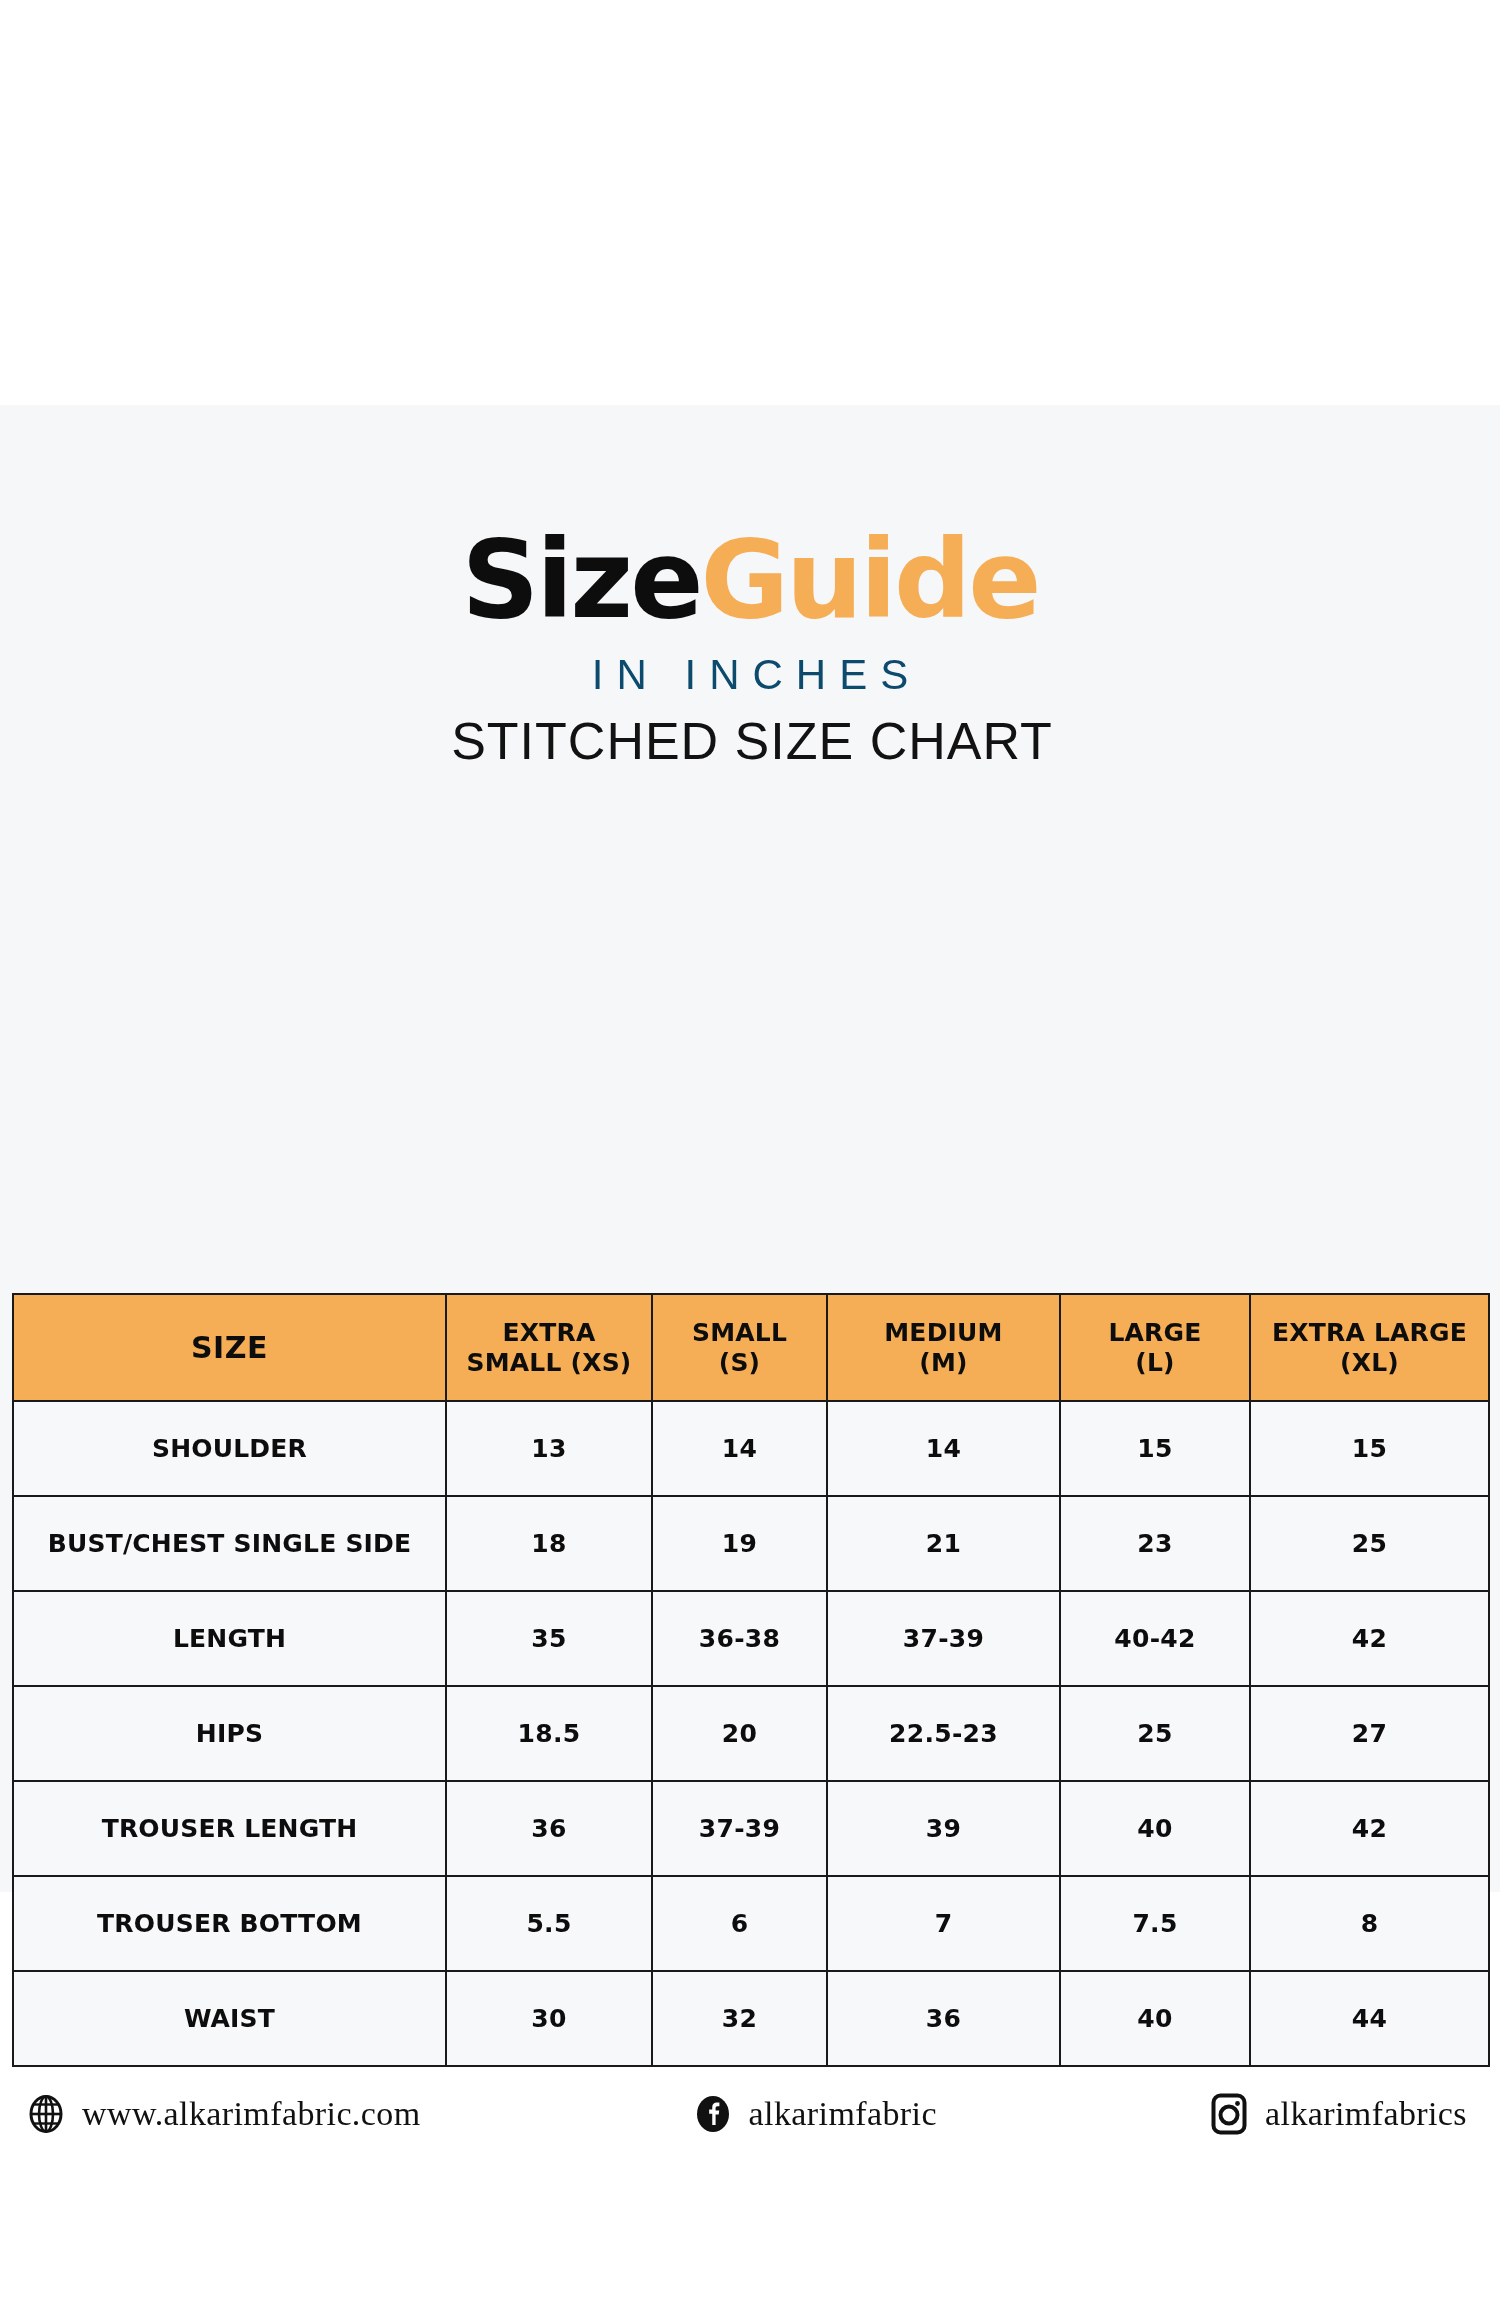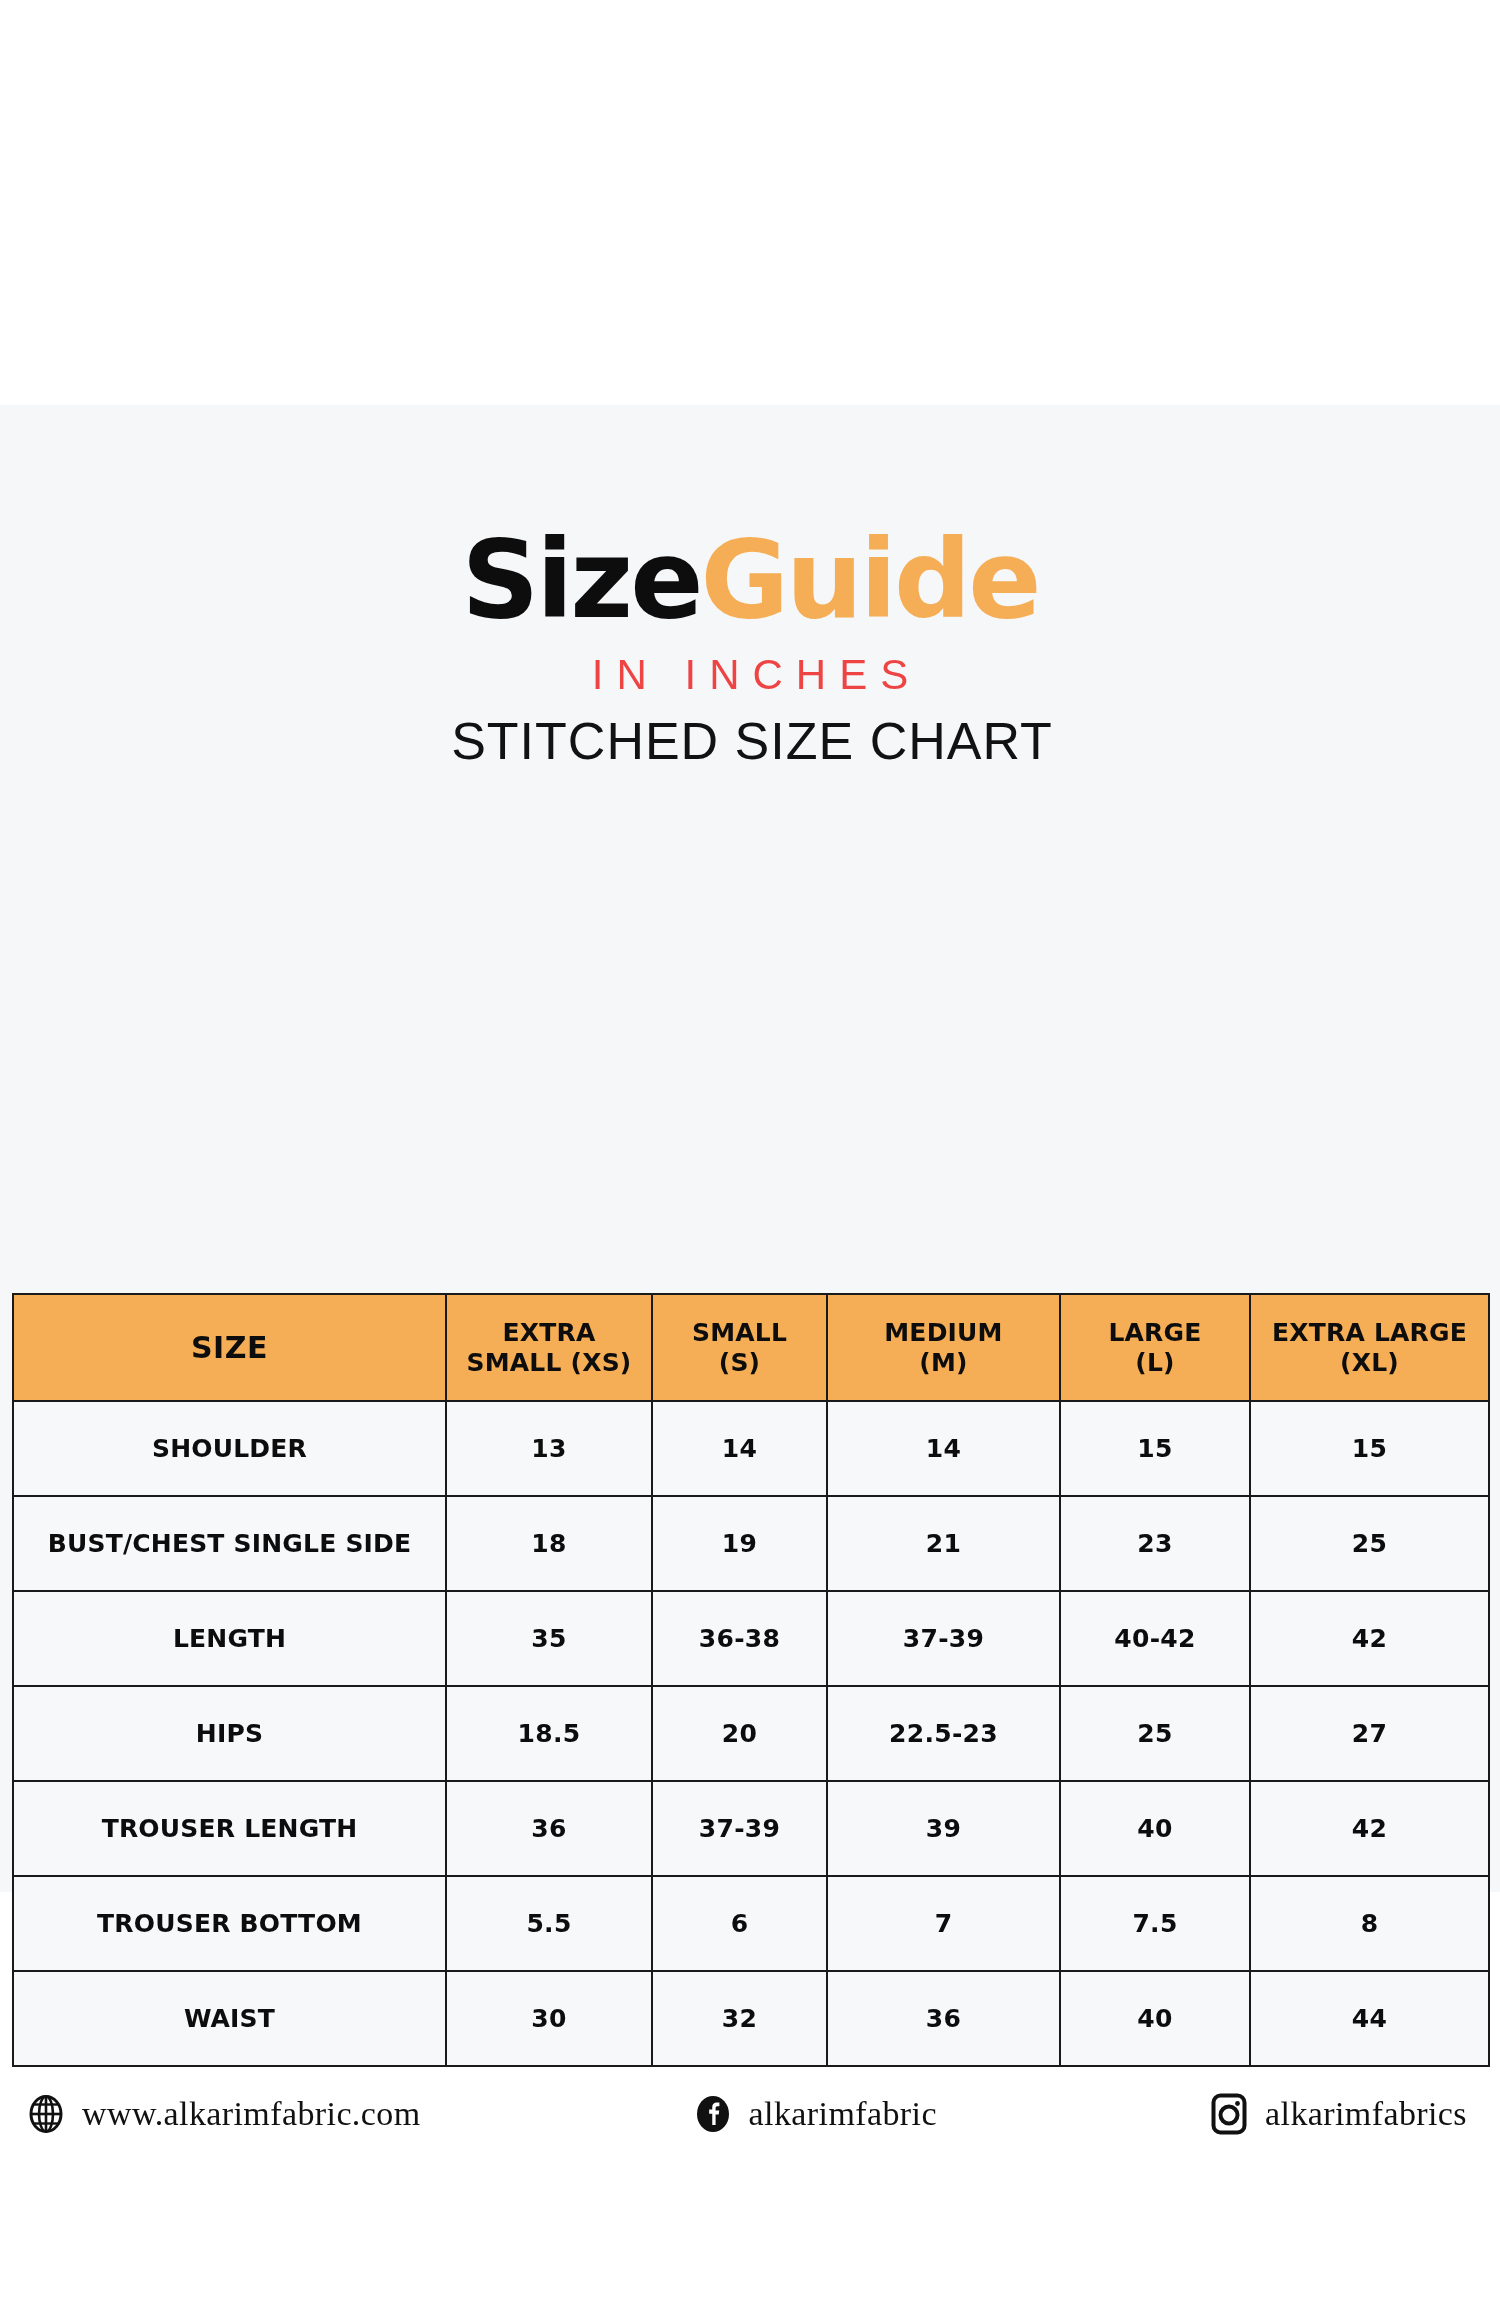--- a/index.html
+++ b/index.html
@@ -51,21 +51,21 @@
     white-space: nowrap;
   }
   .main-title .accent {
     color: #f5ae55;
   }
   .sub-title-1 {
     font-family: "Liberation Sans", sans-serif;
     font-weight: 400;
     font-size: 42px;
     letter-spacing: 13px;
-    color: #ef4444;
+    color: #0c4a6e;
     margin: 16px 0 0 0;
     padding-left: 13px;
     white-space: nowrap;
   }
   .sub-title-2 {
     font-family: "Liberation Sans", sans-serif;
     font-weight: 400;
     font-size: 52px;
     letter-spacing: 1px;
     color: #121212;

